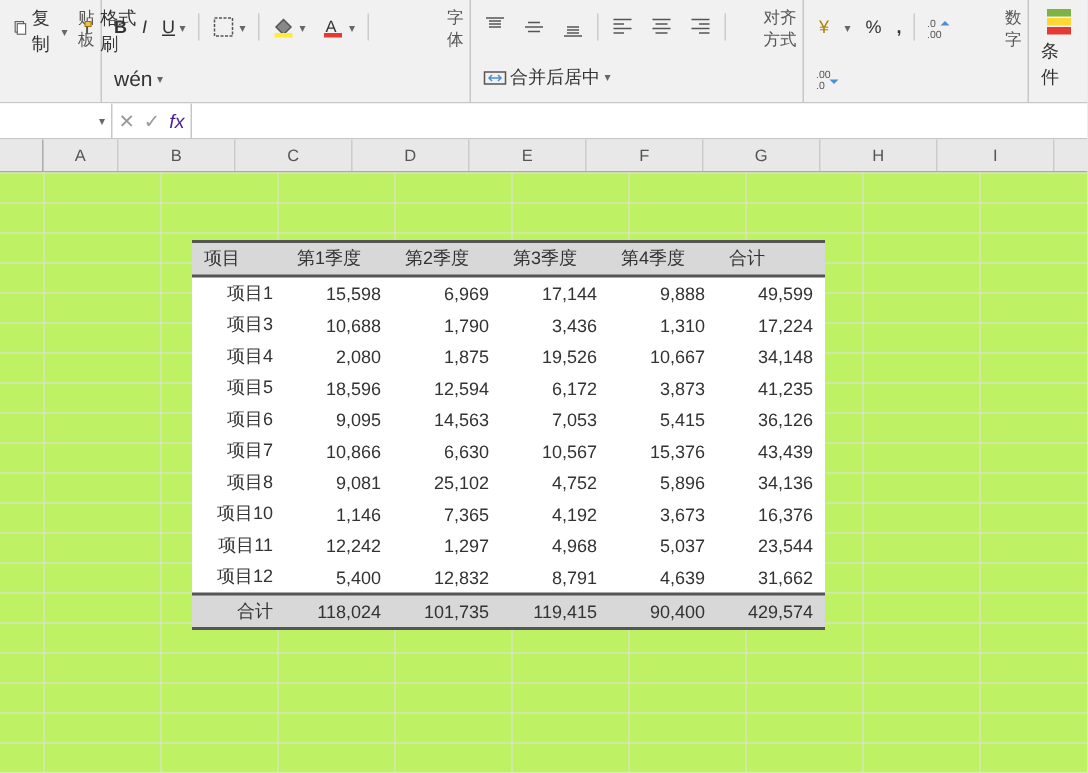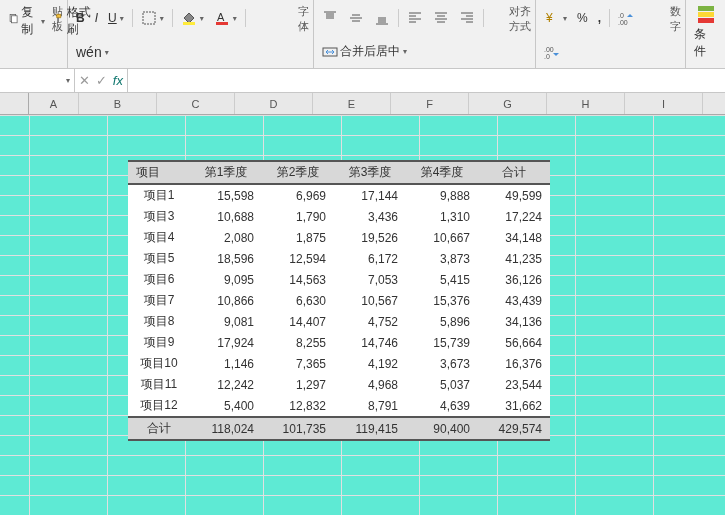--- a/index.html
+++ b/index.html
@@ -14,26 +14,26 @@
 .combo{border:1px solid #b0b0b0;background:#fff;height:20px;display:flex;align-items:center;padding:0 4px;font-size:11px}
 .fx-bar{height:24px;display:flex;align-items:center;border-bottom:1px solid #c7c7c7;background:#fff}
 .name-box{width:75px;border-right:1px solid #c7c7c7;height:100%;display:flex;align-items:center}
 .name-box .combo{border:0;flex:1;height:100%}
 .fx-btns{display:flex;align-items:center;padding:0 4px;gap:6px;border-right:1px solid #c7c7c7;height:100%}
 .fx-btns span{color:#999;cursor:pointer;font-size:13px}
 .fx-input{flex:1;padding:0 6px;font-style:italic;color:#888}
 .col-hdrs{height:22px;display:flex;background:#e8e8e8;border-bottom:1px solid #aaa}
 .rh-corner{width:29px;border-right:1px solid #aaa;background:#e8e8e8}
 .ch{border-right:1px solid #ccc;text-align:center;line-height:22px;color:#555;font-size:11px}
-.grid-area{position:relative;height:400px;background:#5eead4}
+.grid-area{position:relative;height:400px;background:#bef264}
 .gridlines{position:absolute;inset:0;background-image:linear-gradient(to right,#e0e0e0 1px,transparent 1px),linear-gradient(to bottom,#e0e0e0 1px,transparent 1px);background-size:78px 20px;background-position:29px 0}
 .datatable{position:absolute;left:128px;top:45px;border-collapse:collapse;background:#fff}
 .datatable th,.datatable td{border:0;padding:2px 8px;height:20px;font-size:12px;white-space:nowrap}
-.datatable thead th{background:#d8d8d8;border-top:2px solid #555;border-bottom:2px solid #555;font-weight:400;text-align:center}
-.datatable td.lbl{text-align:center;width:62px}
+.datatable thead th{background:#d8d8d8;border-top:2px solid #555;border-bottom:2px solid #555;font-weight:400;text-align:left}
+.datatable td.lbl{text-align:right;width:62px}
 .datatable td.num{text-align:right;width:72px}
 .datatable tfoot td{background:#d8d8d8;border-top:2px solid #555;border-bottom:2px solid #555}
 .chev{font-size:8px;color:#666;margin-left:1px}
 svg{display:block}
 </style>
 </head>
 <body>
 
 <div class="ribbon">
   <div class="rgrp" style="width:68px">
@@ -229,21 +229,21 @@
 <div class="fx-bar">
   <div class="name-box">
     <div class="combo">
         <span style="flex:1"></span>
         <span class="chev">▾</span>
       </div>
   </div>
   <div class="fx-btns">
     <span>✕</span>
     <span>✓</span>
-    <span style="font-style:italic;color:#0f766e">fx</span>
+    <span style="font-style:italic;color:#4c1d95">fx</span>
   </div>
   <div class="fx-input"></div>
 </div>
 
 <div class="col-hdrs">
   <div class="rh-corner"></div>
   <div id="col-hdrs-inner" style="display:flex">
       <div class="ch" style="width: 50px;">A</div>
       <div class="ch" style="width: 78px;">B</div>
       <div class="ch" style="width: 78px;">C</div>
@@ -314,32 +314,24 @@
           <td class="lbl">项目7</td>
           <td class="num">10,866</td>
           <td class="num">6,630</td>
           <td class="num">10,567</td>
           <td class="num">15,376</td>
           <td class="num">43,439</td>
         </tr>
         <tr>
           <td class="lbl">项目8</td>
           <td class="num">9,081</td>
-          <td class="num">14,407</td>
+          <td class="num">25,102</td>
           <td class="num">4,752</td>
           <td class="num">5,896</td>
           <td class="num">34,136</td>
-        </tr>
-        <tr>
-          <td class="lbl">项目9</td>
-          <td class="num">17,924</td>
-          <td class="num">8,255</td>
-          <td class="num">14,746</td>
-          <td class="num">15,739</td>
-          <td class="num">56,664</td>
         </tr>
         <tr>
           <td class="lbl">项目10</td>
           <td class="num">1,146</td>
           <td class="num">7,365</td>
           <td class="num">4,192</td>
           <td class="num">3,673</td>
           <td class="num">16,376</td>
         </tr>
         <tr>

